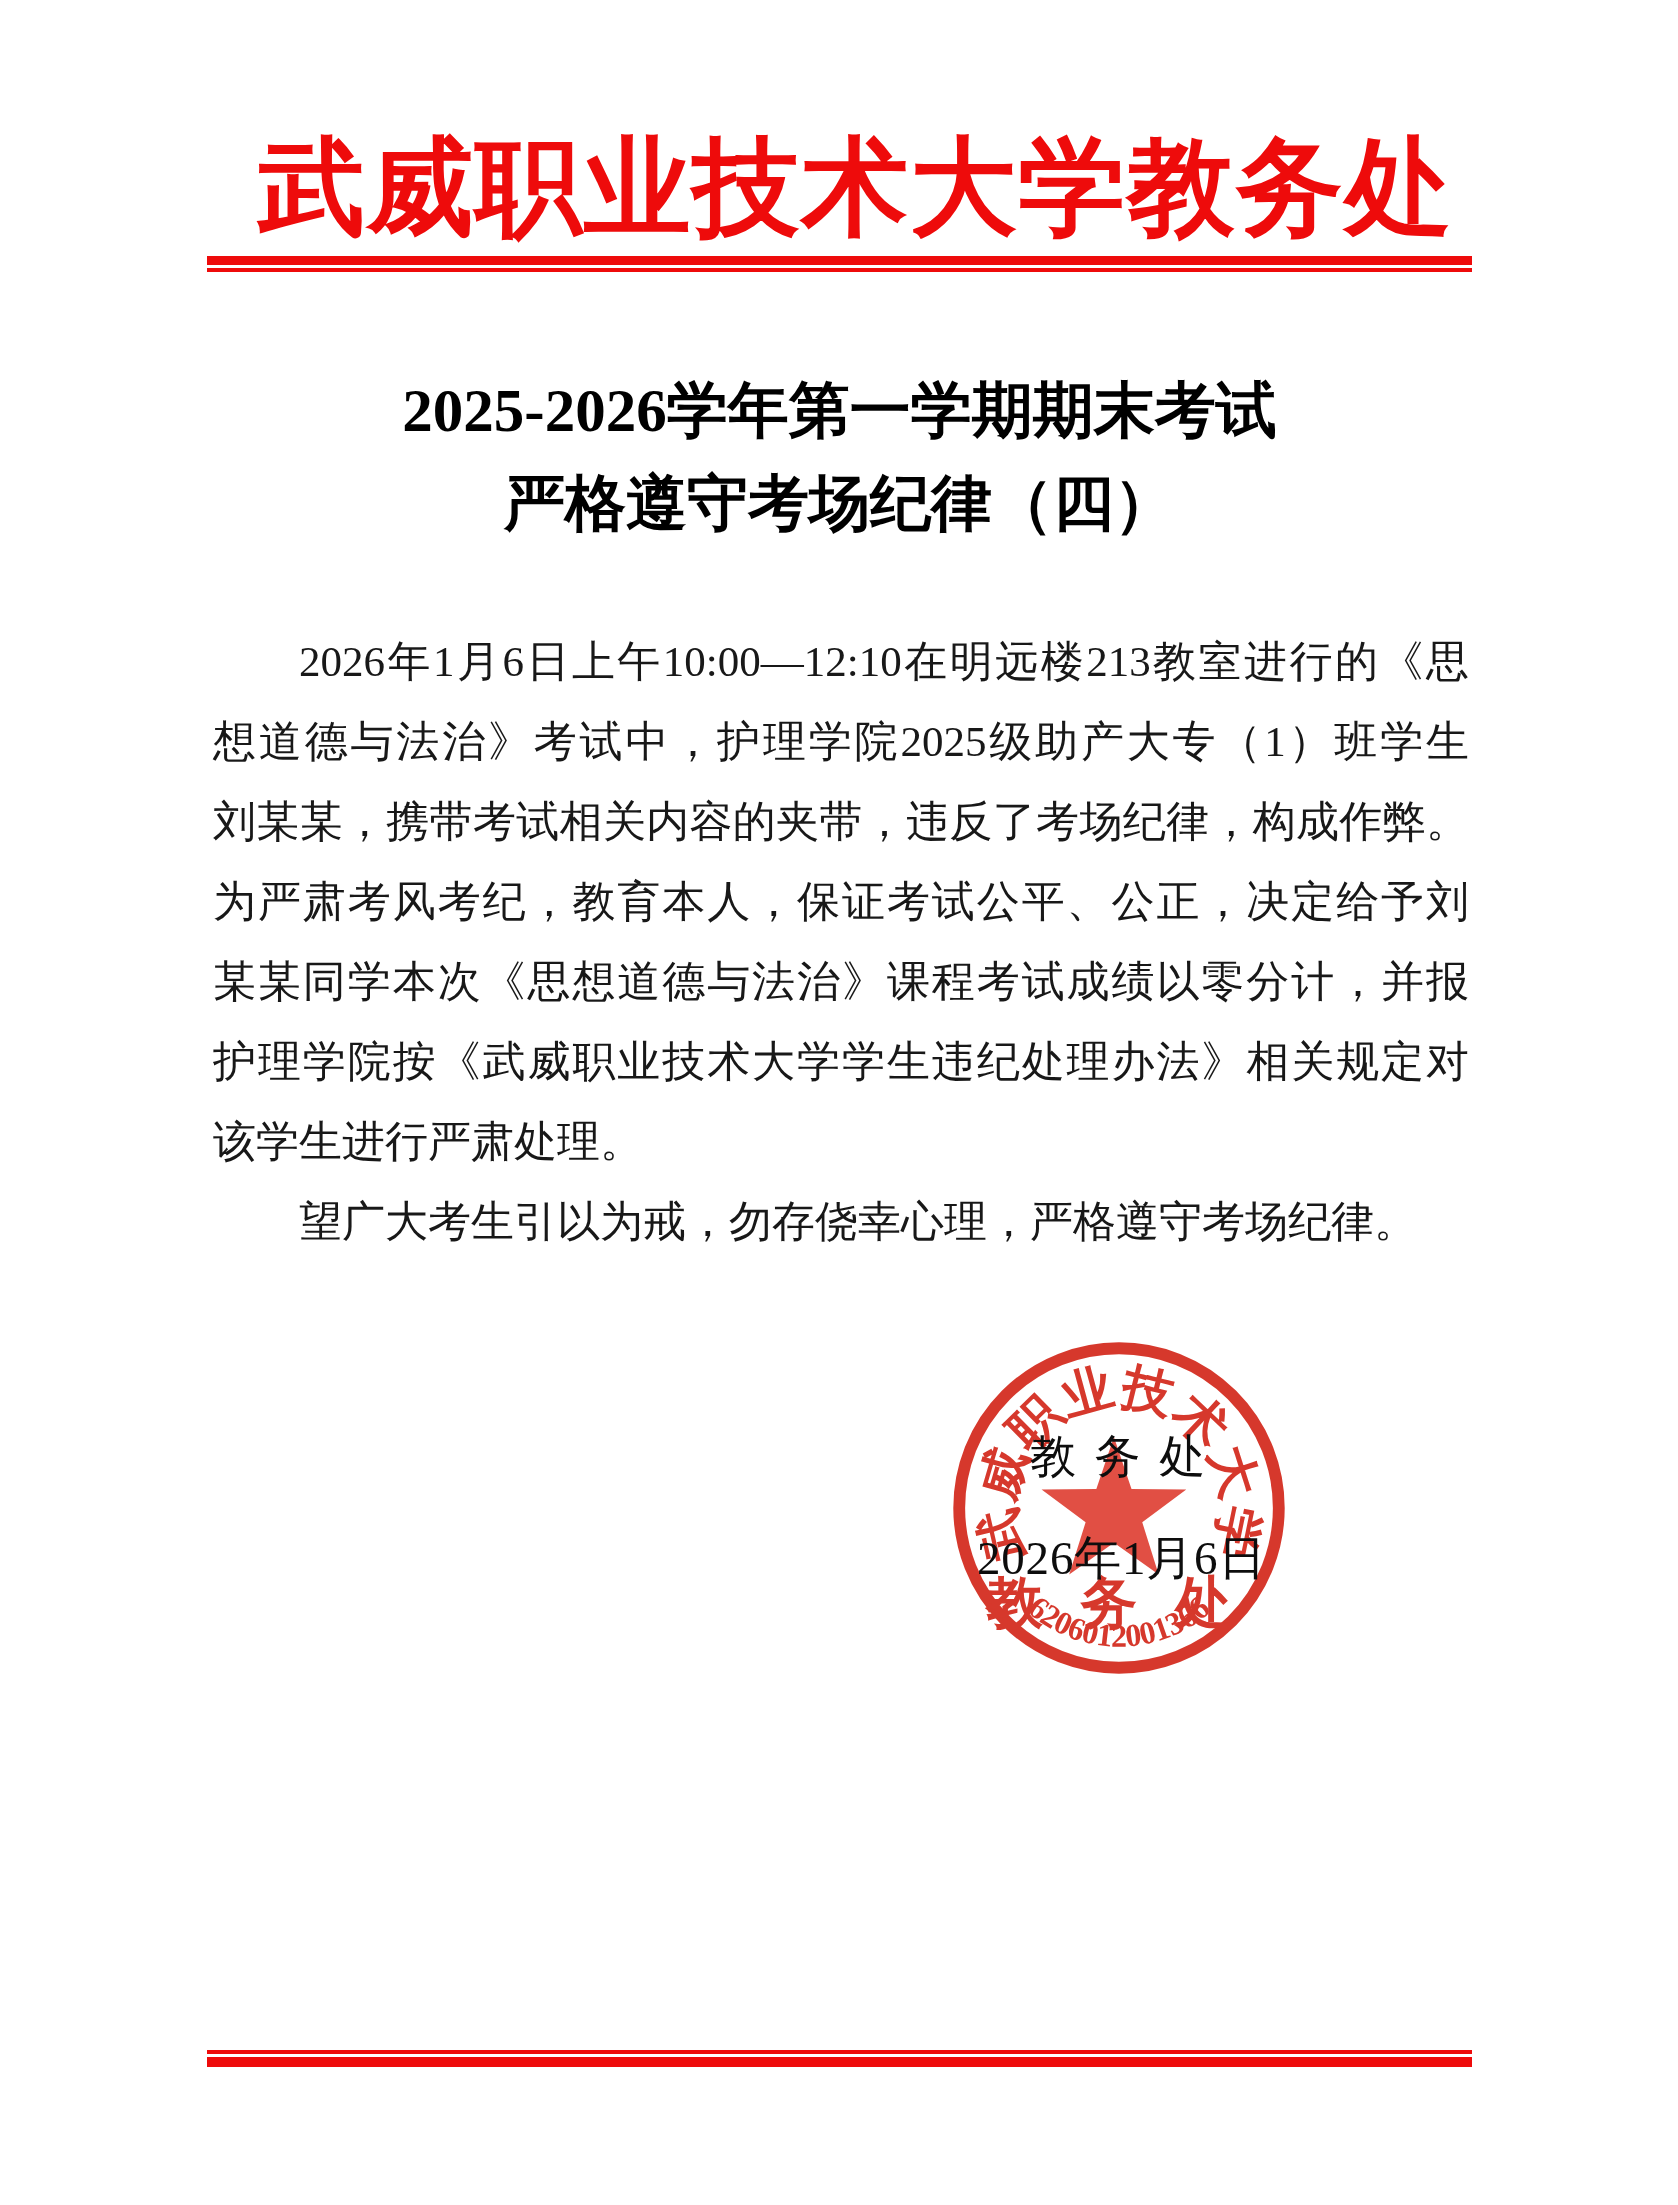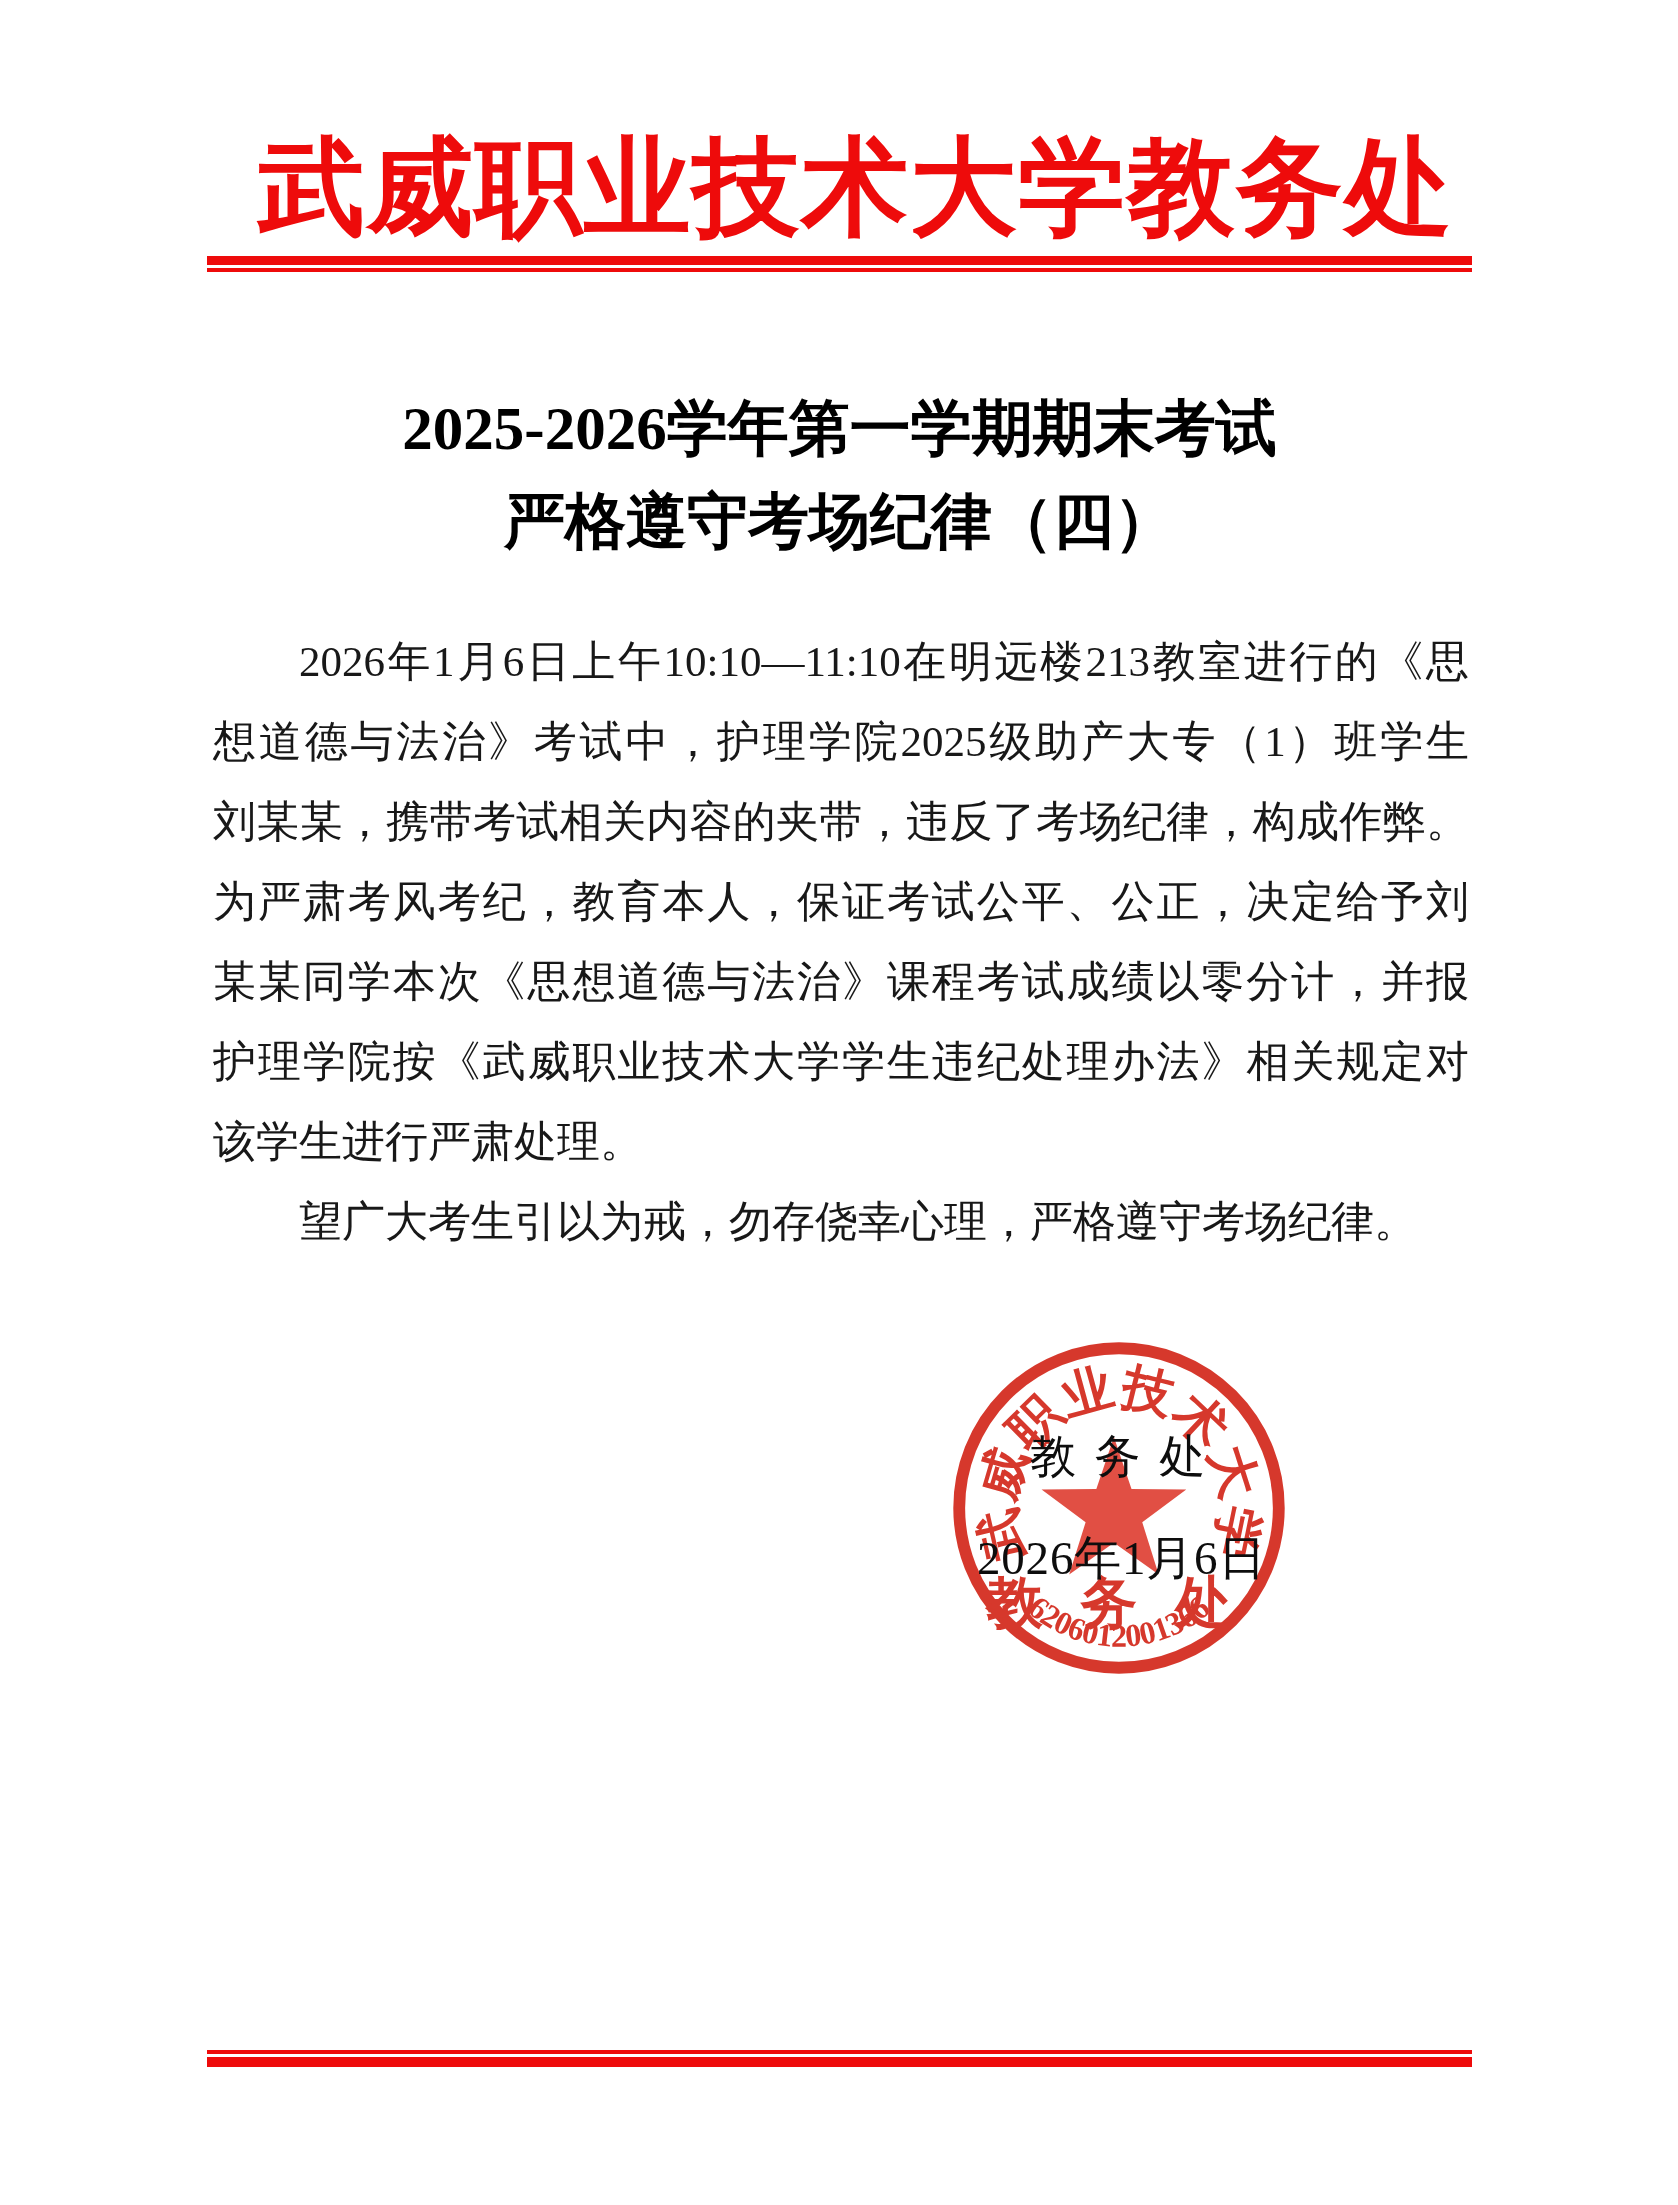--- a/index.html
+++ b/index.html
@@ -19,21 +19,21 @@
     color:#ee0b0b;
     white-space:nowrap;
   }
   .rule{position:absolute;left:207px;width:1265px;background:#ee0b0b;}
   .rule-thick-top{top:256px;height:9.3px;}
   .rule-thin-top{top:268px;height:4.2px;}
   .rule-thin-bottom{top:2050px;height:4.2px;}
   .rule-thick-bottom{top:2057px;height:10.2px;}
   
   .doc-title{
-    position:absolute;top:382px;left:0;width:100%;
+    position:absolute;top:364px;left:0;width:100%;
     text-align:center;color:#000;
     font-size:61px;line-height:93px;font-weight:bold;
     white-space:nowrap;
   }
   
   .body-text{
     position:absolute;top:622px;left:213px;width:1256px;
     font-size:43px;line-height:80px;color:#181818;
   }
   .bline{
@@ -67,21 +67,21 @@
   <div class="masthead">武威职业技术大学教务处</div>
   <div class="rule rule-thick-top"></div>
   <div class="rule rule-thin-top"></div>
 
   <div class="doc-title">
     <div>2025-2026学年第一学期期末考试</div>
     <div>严格遵守考场纪律（四）</div>
   </div>
 
   <div class="body-text">
-    <div class="bline indent">2026年1月6日上午10:10—11:10在明远楼213教室进行的《思</div>
+    <div class="bline indent">2026年1月6日上午10:00—12:10在明远楼213教室进行的《思</div>
     <div class="bline">想道德与法治》考试中，护理学院2025级助产大专（1）班学生</div>
     <div class="bline">刘某某，携带考试相关内容的夹带，违反了考场纪律，构成作弊。</div>
     <div class="bline">为严肃考风考纪，教育本人，保证考试公平、公正，决定给予刘</div>
     <div class="bline">某某同学本次《思想道德与法治》课程考试成绩以零分计，并报</div>
     <div class="bline">护理学院按《武威职业技术大学学生违纪处理办法》相关规定对</div>
     <div class="bline no-just">该学生进行严肃处理。</div>
     <div class="bline no-just indent">望广大考生引以为戒，勿存侥幸心理，严格遵守考场纪律。</div>
   </div>
 
   <svg class="seal" viewBox="-220 -220 440 440" xmlns="http://www.w3.org/2000/svg">

